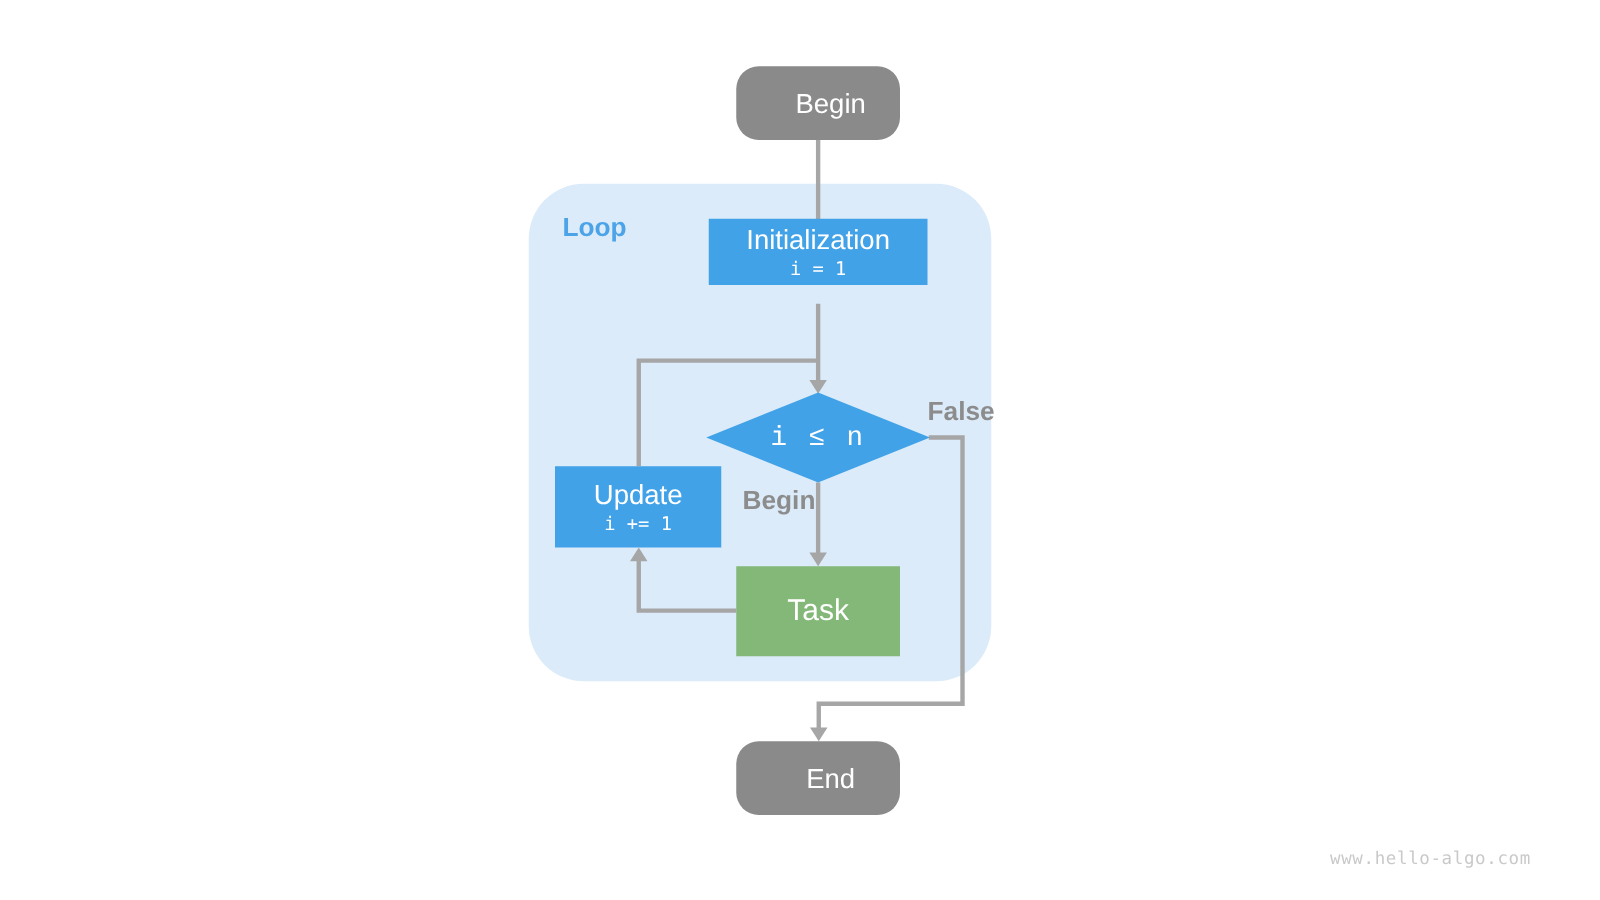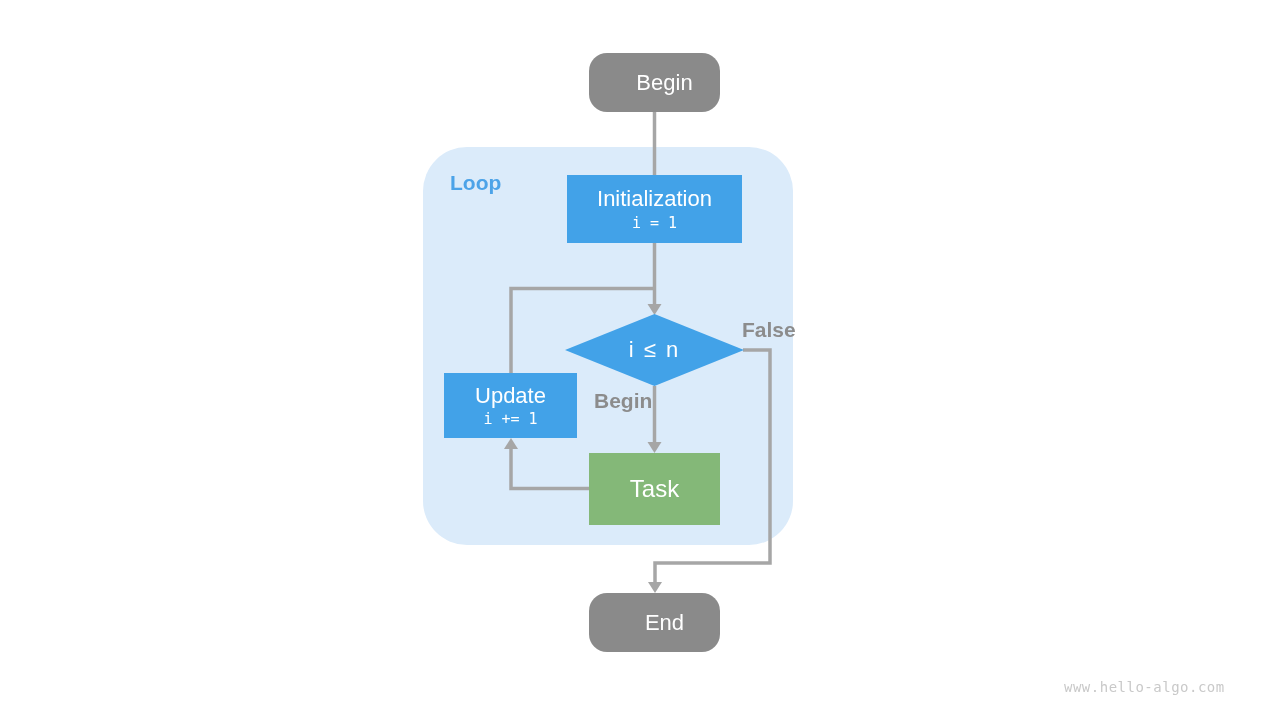--- a/index.html
+++ b/index.html
@@ -63,21 +63,21 @@
     background: #8A8A8A;
     border-radius: 18px;
     width: 131px;
     height: 59px;
     padding-left: 20px;
   }
   .node-begin { left: 589px; top: 53px; }
   .node-end   { left: 589px; top: 593px; text-align: right; }
   .node-init {
     left: 567px; top: 175px;
-    width: 175px; height: 68px;
+    width: 175px; height: 53px;
     background: #42A2E8;
     align-items: center;
   }
   .node-update {
     left: 444px; top: 373px;
     width: 133px; height: 65px;
     background: #42A2E8;
   }
   .node-task {
     left: 589px; top: 453px;
@@ -86,21 +86,21 @@
   }
   .node-task .title { font-size: 24px; }
   .diamond-label {
     position: absolute;
     left: 565px; top: 314px;
     width: 179px; height: 72px;
     display: flex;
     align-items: center;
     justify-content: center;
     color: #ffffff;
-    font-family: Liberation Sans, sans-serif;
+    font-family: Liberation Mono, monospace;
     font-size: 22px;
     letter-spacing: 2px;
     z-index: 3;
   }
   .branch-label {
     position: absolute;
     font-size: 21px;
     font-weight: 700;
     color: #8C8C8C;
     z-index: 3;

